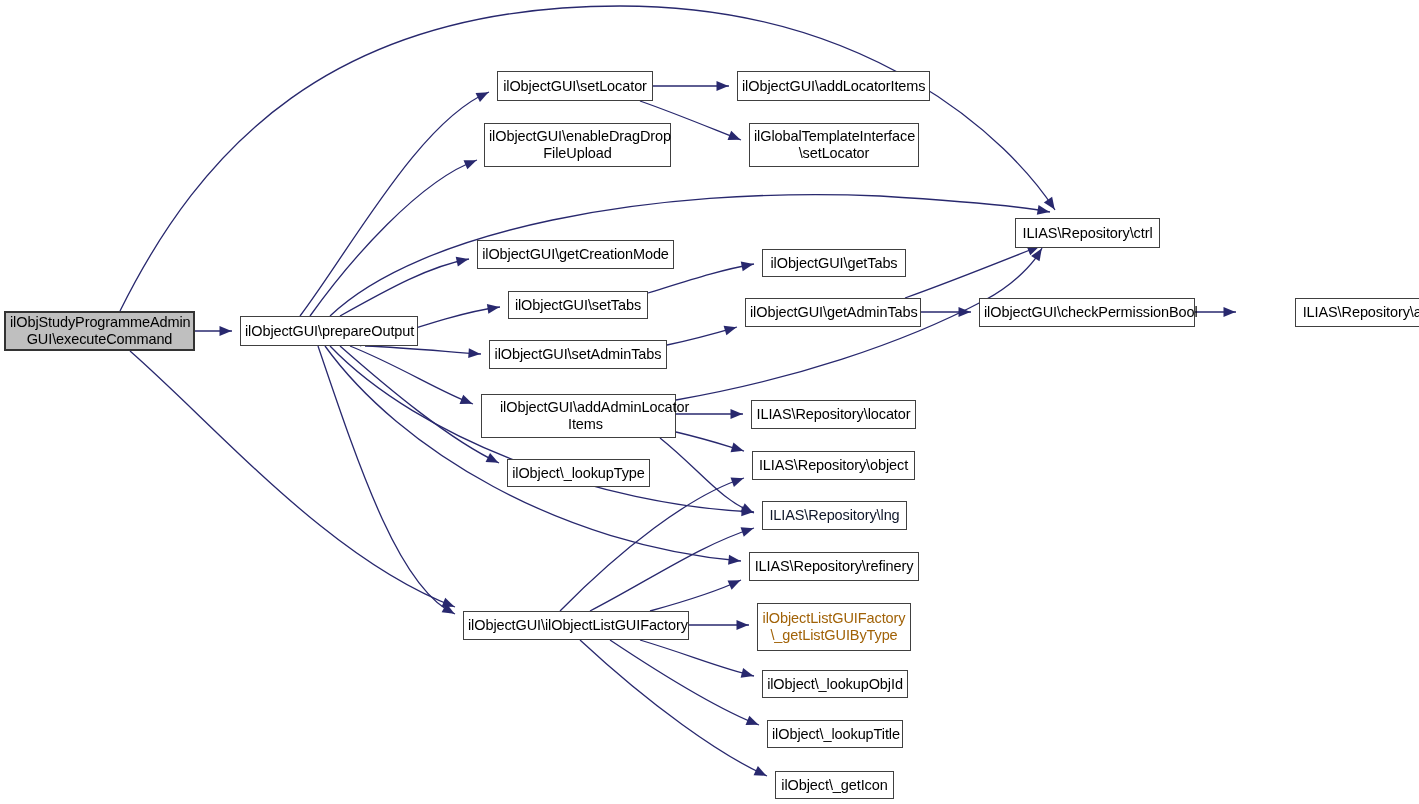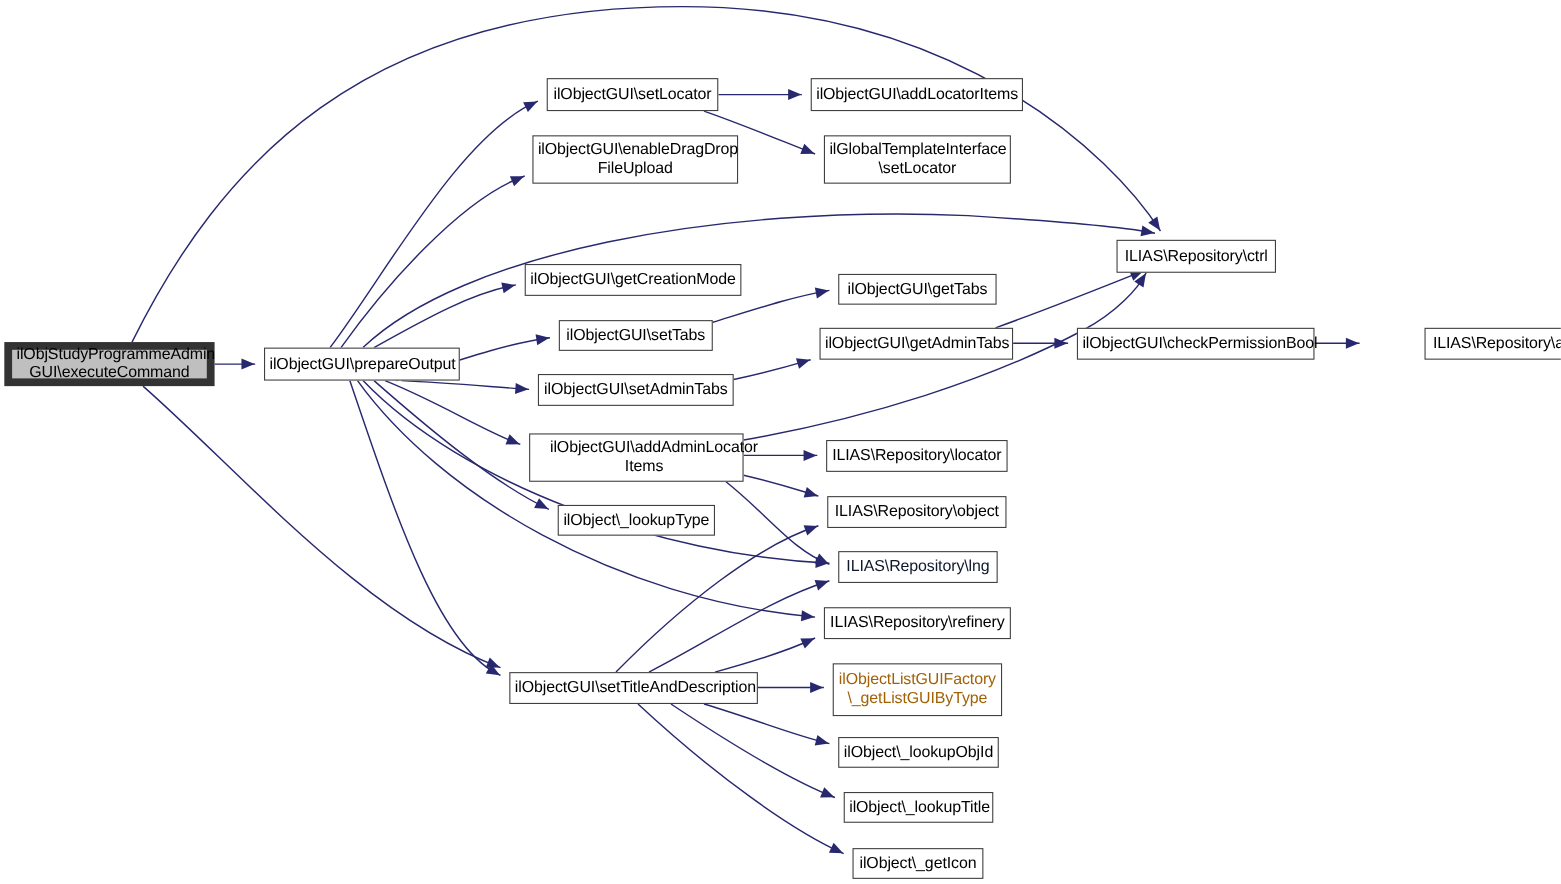--- a/index.html
+++ b/index.html
@@ -34,21 +34,21 @@
     display: flex;
     align-items: center;
     justify-content: center;
     text-align: center;
     white-space: pre-line;
     letter-spacing: -0.1px;
     z-index: 5;
   }
   .node.root {
     background: #bfbfbf;
-    border: 7px solid #4d7c0f;
+    border: 2px solid #4d7c0f;
     font-weight: normal;
   }
   .node .lbl {
     display: block;
     width: 100%;
     padding: 0 4px;
     box-sizing: border-box;
   }
 </style>
 </head>
@@ -203,20 +203,20 @@
       <div class="node" style="left: 979px; top: 298px; width: 216px; height: 29px; background: rgb(255, 255, 255); border-color: rgb(64, 64, 64); color: rgb(0, 0, 0);"><span class="lbl">ilObjectGUI\checkPermissionBool</span></div>
       <div class="node" style="left: 1295px; top: 298px; width: 171px; height: 29px; background: rgb(255, 255, 255); border-color: rgb(64, 64, 64); color: rgb(0, 0, 0);"><span class="lbl">ILIAS\Repository\access</span></div>
       <div class="node" style="left: 489px; top: 340px; width: 178px; height: 29px; background: rgb(255, 255, 255); border-color: rgb(64, 64, 64); color: rgb(0, 0, 0);"><span class="lbl">ilObjectGUI\setAdminTabs</span></div>
       <div class="node" style="left: 481px; top: 394px; width: 195px; height: 44px; background: rgb(255, 255, 255); border-color: rgb(64, 64, 64); color: rgb(0, 0, 0); padding-left: 14px;"><span class="lbl">ilObjectGUI\addAdminLocator
 Items</span></div>
       <div class="node" style="left: 751px; top: 400px; width: 165px; height: 29px; background: rgb(255, 255, 255); border-color: rgb(64, 64, 64); color: rgb(0, 0, 0);"><span class="lbl">ILIAS\Repository\locator</span></div>
       <div class="node" style="left: 752px; top: 451px; width: 163px; height: 29px; background: rgb(255, 255, 255); border-color: rgb(64, 64, 64); color: rgb(0, 0, 0);"><span class="lbl">ILIAS\Repository\object</span></div>
       <div class="node" style="left: 507px; top: 459px; width: 143px; height: 28px; background: rgb(255, 255, 255); border-color: rgb(64, 64, 64); color: rgb(0, 0, 0);"><span class="lbl">ilObject\_lookupType</span></div>
       <div class="node" style="left: 762px; top: 501px; width: 145px; height: 29px; background: rgb(255, 255, 255); border-color: rgb(64, 64, 64); color: #0f172a;"><span class="lbl">ILIAS\Repository\lng</span></div>
       <div class="node" style="left: 749px; top: 552px; width: 170px; height: 29px; background: rgb(255, 255, 255); border-color: rgb(64, 64, 64); color: rgb(0, 0, 0);"><span class="lbl">ILIAS\Repository\refinery</span></div>
-      <div class="node" style="left: 463px; top: 611px; width: 226px; height: 29px; background: rgb(255, 255, 255); border-color: rgb(64, 64, 64); color: rgb(0, 0, 0);"><span class="lbl">ilObjectGUI\setTitleAndDescription</span></div>
+      <div class="node" style="left: 463px; top: 611px; width: 226px; height: 29px; background: rgb(255, 255, 255); border-color: rgb(64, 64, 64); color: rgb(0, 0, 0);"><span class="lbl">ilObjectGUI\ilObjectListGUIFactory</span></div>
       <div class="node" style="left: 757px; top: 603px; width: 154px; height: 48px; background: rgb(255, 255, 255); border-color: rgb(64, 64, 64); color: #a16207;"><span class="lbl">ilObjectListGUIFactory
 \_getListGUIByType</span></div>
       <div class="node" style="left: 762px; top: 670px; width: 146px; height: 28px; background: rgb(255, 255, 255); border-color: rgb(64, 64, 64); color: rgb(0, 0, 0);"><span class="lbl">ilObject\_lookupObjId</span></div>
       <div class="node" style="left: 767px; top: 720px; width: 136px; height: 28px; background: rgb(255, 255, 255); border-color: rgb(64, 64, 64); color: rgb(0, 0, 0);"><span class="lbl">ilObject\_lookupTitle</span></div>
       <div class="node" style="left: 775px; top: 771px; width: 119px; height: 28px; background: rgb(255, 255, 255); border-color: rgb(64, 64, 64); color: rgb(0, 0, 0);"><span class="lbl">ilObject\_getIcon</span></div>
     </div>
 </div>
 
 </body></html>

